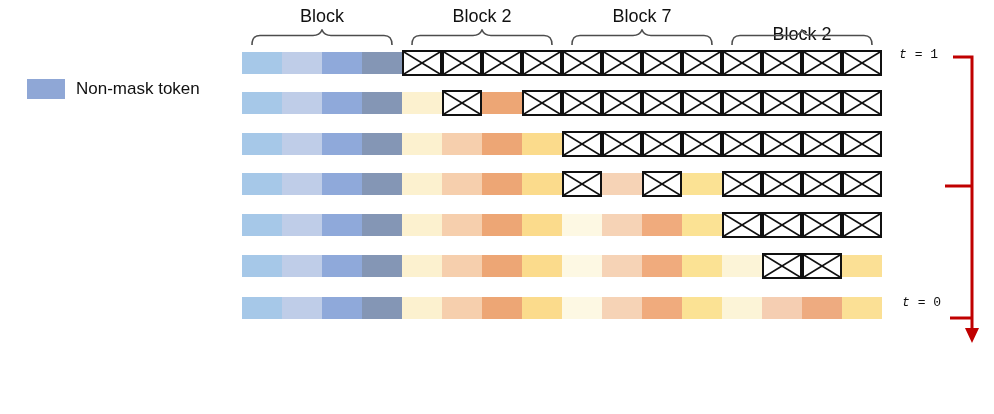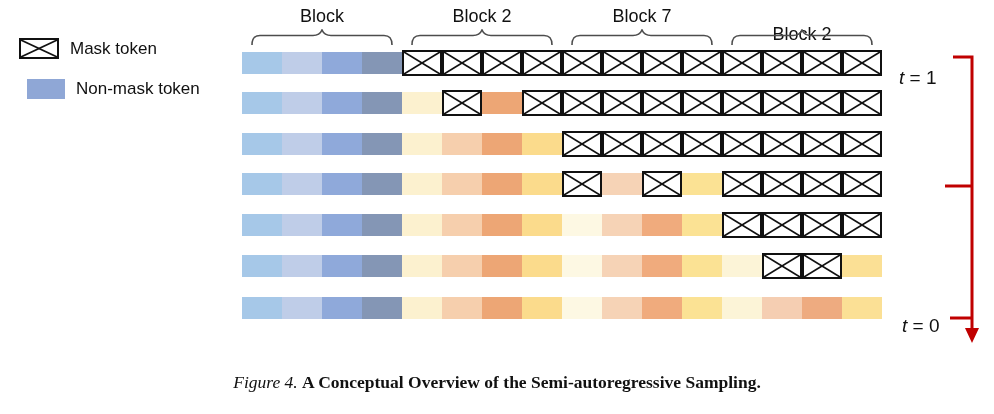--- a/index.html
+++ b/index.html
@@ -15,42 +15,33 @@
   .legend-swatch{width:38px;height:20px;flex:0 0 auto;}
   .legend-label{font-size:17px;white-space:nowrap;}
   
   .group-label{position:absolute;font-size:18px;text-align:center;transform:translateX(-50%);white-space:nowrap;}
   .brace{position:absolute;height:17px;}
   
   .tok{position:absolute;height:22px;}
   .mask-cell{position:absolute;background:#fff;border:2px solid #111;}
   .mask-cell svg{position:absolute;left:0;top:0;width:100%;height:100%;display:block;}
   
-  .t-label{position:absolute;font-family:Liberation Sans, sans-serif;font-size:19px;white-space:nowrap;margin-top:20px;}
+  .t-label{position:absolute;font-family:Liberation Mono, monospace;font-size:13px;white-space:nowrap;}
   .t-label .tvar{font-style:italic;}
   
   .caption{position:absolute;left:0;top:372px;width:994px;text-align:center;
     font-family:"Liberation Serif","DejaVu Serif",serif;font-size:17.5px;}
   .caption .cap-prefix{font-style:italic;}
   .caption .cap-title{font-weight:bold;}
 </style>
 </head>
 <body>
 
 <div id="canvas">
 
-  <div class="legend-item" style="left:19px;top:38px;">
-    <span class="legend-maskbox">
-      <svg viewBox="0 0 36 17" preserveAspectRatio="none">
-        <line x1="0" y1="0" x2="36" y2="17" stroke="#111" stroke-width="1.6"></line>
-        <line x1="36" y1="0" x2="0" y2="17" stroke="#111" stroke-width="1.6"></line>
-      </svg>
-    </span>
-    <span class="legend-label">Mask token</span>
-  </div>
   <div class="legend-item" style="left:19px;top:79px;padding-left:8px;">
     <span class="legend-swatch" id="nonmask-swatch" style="background: rgb(143, 167, 214);"></span>
     <span class="legend-label">Non-mask token</span>
   </div>
 
   <div id="headers">
       <div class="group-label" style="left: 322px; top: 6px;">Block</div>
       <svg class="brace" width="142" height="17" style="left: 251px; top: 29px;">
         <path d="M 1 16 C 1 9 3.5 6.5 9 6.5 L 62 6.5 C 67.5 6.5 69.5 4.5 71 1 C 72.5 4.5 74.5 6.5 80 6.5 L 133 6.5 C 138.5 6.5 141 9 141 16" fill="none" stroke="#4D4D4D" stroke-width="1.6"></path>
       </svg>
@@ -399,17 +390,13 @@
     <span class="tvar">t</span> <span>= 0</span>
   </div>
 
   <svg class="abs" id="timeline-svg" style="left:935px;top:45px;" width="59" height="310">
     <path id="tl-main" d="M 18 12 L 37 12 L 37 286" fill="none" stroke-width="3" stroke="#C00000"></path>
     <line id="tl-tick" x1="10" y1="141" x2="37" y2="141" stroke-width="3" stroke="#C00000"></line>
     <line id="tl-t0" x1="15" y1="273" x2="37" y2="273" stroke-width="3" stroke="#C00000"></line>
     <polygon id="tl-head" points="37,298 30,283 44,283" fill="#C00000"></polygon>
   </svg>
 
-  <div class="caption">
-    <span class="cap-prefix">Figure 4.</span>
-    <span class="cap-title">A Conceptual Overview of the Semi-autoregressive Sampling.</span>
-  </div>
 </div>
 
 </body></html>

